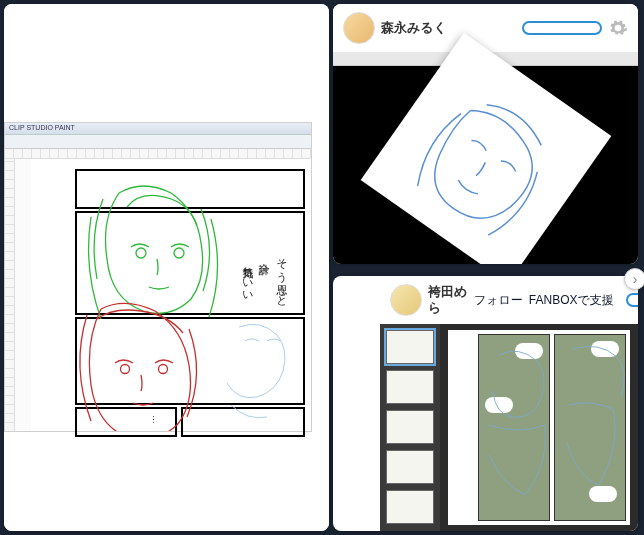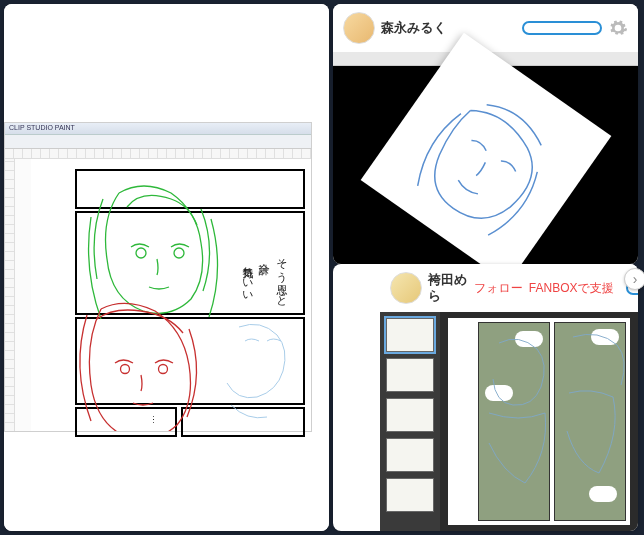--- a/index.html
+++ b/index.html
@@ -19,21 +19,21 @@
     height: 100%;
   }
   .left-col {
     display: flex;
     flex-direction: column;
     gap: 4px;
   }
   .right-col {
     display: flex;
     flex-direction: column;
-    gap: 0;
+    gap: 12px;
   }
   .card {
     background: #fff;
     border-radius: 8px;
     overflow: hidden;
     position: relative;
     box-shadow: 0 1px 4px rgba(0,0,0,0.25);
   }
   .left-card {
     flex: 1;
@@ -62,21 +62,21 @@
     background: linear-gradient(135deg,#f7d9a0,#e8b870);
     border: 1px solid #ddd;
     flex-shrink: 0;
   }
   .username {
     font-weight: 600;
     color: #333;
     flex-shrink: 0;
   }
   .link-blue {
-    color: #ef4444;
+    color: #0f172a;
     font-size: 12px;
     line-height: 1.2;
     text-align: right;
     flex-shrink: 0;
   }
   .spacer { flex: 1; }
   .progress {
     width: 80px;
     height: 14px;
     border: 2px solid #2a8fd6;

